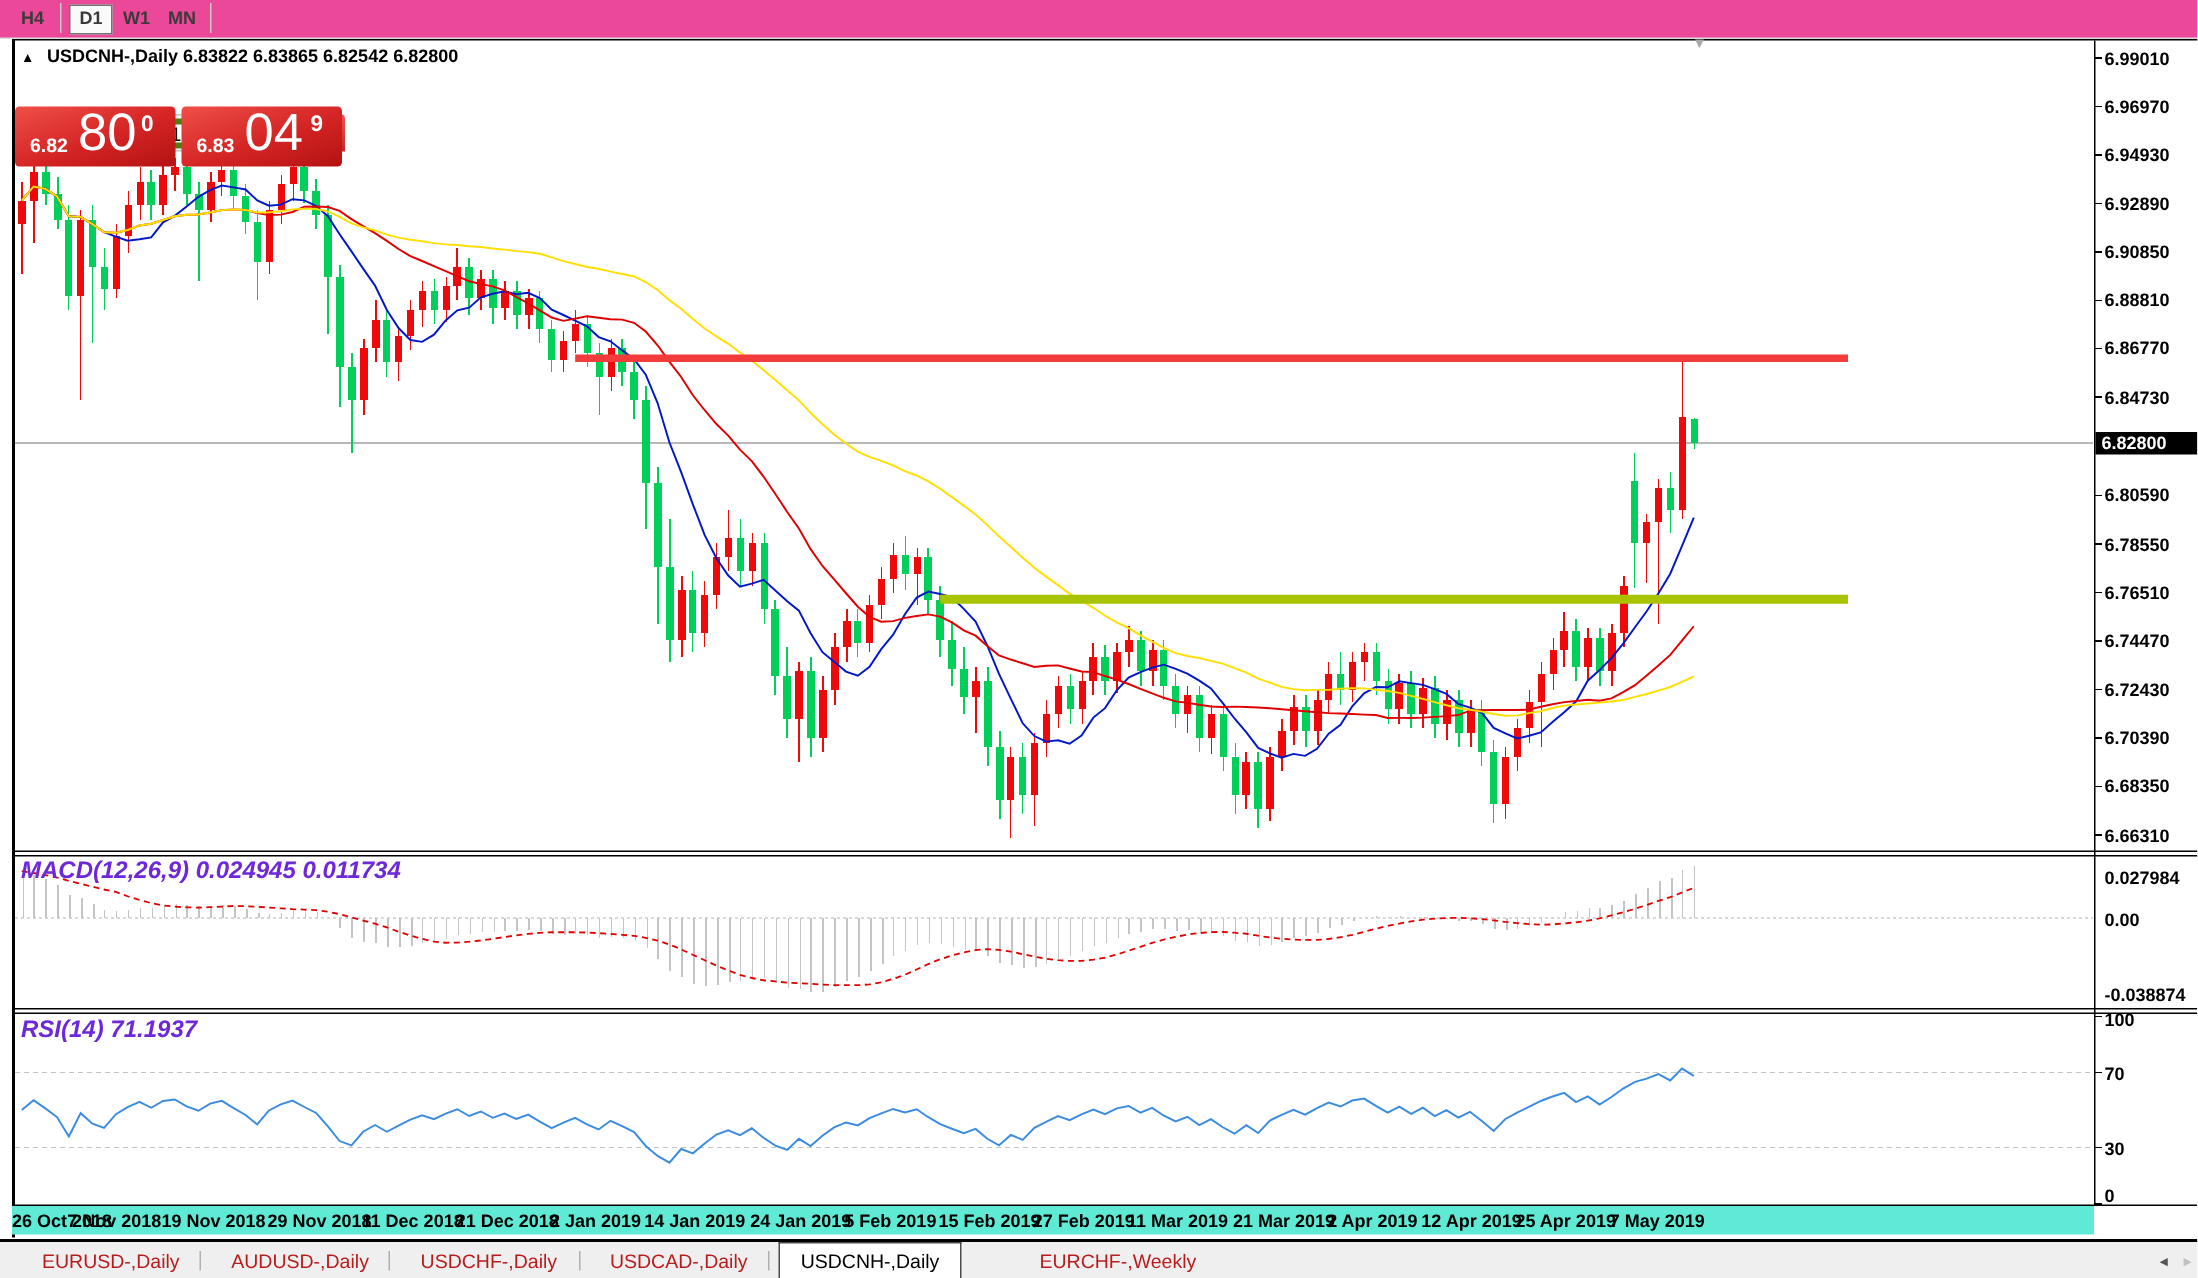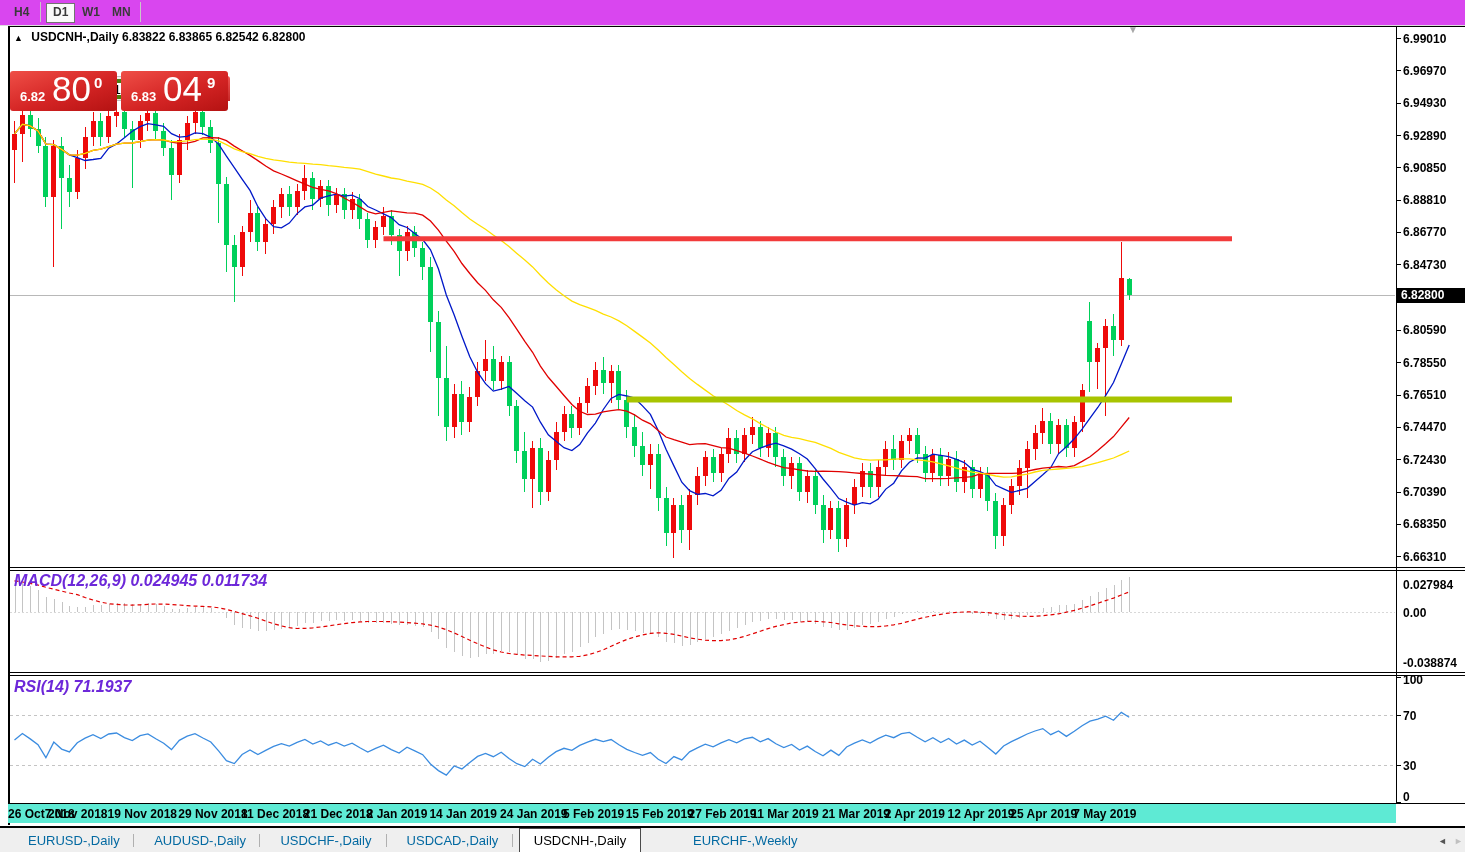--- a/index.html
+++ b/index.html
@@ -1,18 +1,18 @@
 <!DOCTYPE html>
 <html><head>
 <meta charset="utf-8">
 <style>
   html,body{margin:0;padding:0;background:#ffffff;}
   #app{position:relative;width:1465px;height:852px;font-family:"Liberation Sans",sans-serif;overflow:hidden;background:#ffffff;}
   
-  .toolbar{position:absolute;left:0;top:0;width:1465px;height:25px;background:#d946ef;border-bottom:1px solid #dcdcdc;}
+  .toolbar{position:absolute;left:0;top:0;width:1465px;height:25px;background:#ec4899;border-bottom:1px solid #dcdcdc;}
   .tf-btn{position:absolute;top:3px;height:18px;line-height:18px;padding:0 6px;font-size:12px;font-weight:700;color:#3a3a3a;cursor:default;}
   .tf-btn.active{background:#fafafa;border:1px solid #737373;line-height:16px;}
   .tb-sep{position:absolute;top:2px;width:1px;height:20px;background:#c8c8c8;}
   
   .chart-frame{position:absolute;left:8px;top:26px;width:1457px;height:798px;background:#ffffff;border-left:2px solid #000;border-top:1px solid #000;}
   #chart-svg{position:absolute;left:0;top:0;}
   .axis-vline{position:absolute;left:1396px;top:27px;width:1px;height:776px;background:#000;}
   .split{position:absolute;left:8px;width:1457px;height:1px;background:#000;}
   
   .chart-title{position:absolute;left:14px;top:30px;font-size:12px;font-weight:700;color:#000;}
@@ -32,21 +32,21 @@
   
   .pane-label{position:absolute;left:14px;font-size:16px;font-weight:700;color:#6d28d9;font-style:italic;}
   
   .axis-label{position:absolute;left:1403px;width:60px;font-size:12px;font-weight:700;color:#000;}
   .cur-price{position:absolute;left:1397px;width:64px;height:15px;background:#000;color:#fff;font-size:12px;font-weight:700;padding-left:4px;}
   
   .date-axis{position:absolute;left:8px;top:804px;width:1388px;height:19px;background:#5eead4;}
   .date-label{position:absolute;top:3px;font-size:12px;font-weight:700;color:#000;white-space:nowrap;}
   
   .tabbar{position:absolute;left:0;top:826px;width:1465px;height:26px;background:#efefef;border-top:2px solid #000;}
-  .tab{position:absolute;top:2px;height:21px;line-height:21px;font-size:13px;color:#0369a1;padding:0 14px;white-space:nowrap;}
+  .tab{position:absolute;top:2px;height:21px;line-height:21px;font-size:13px;color:#b91c1c;padding:0 14px;white-space:nowrap;}
   .tab.active{background:#fff;color:#000;border:1px solid #4a4a4a;border-bottom:none;top:0;height:24px;line-height:24px;font-weight:400;z-index:2;}
   .tab-sep{position:absolute;top:6px;width:1px;height:13px;background:#b0b0b0;}
   .tab-scroll{position:absolute;top:8px;font-size:9px;}
 </style>
 </head>
 <body>
 
 <div id="app">
 
   <div class="toolbar">

